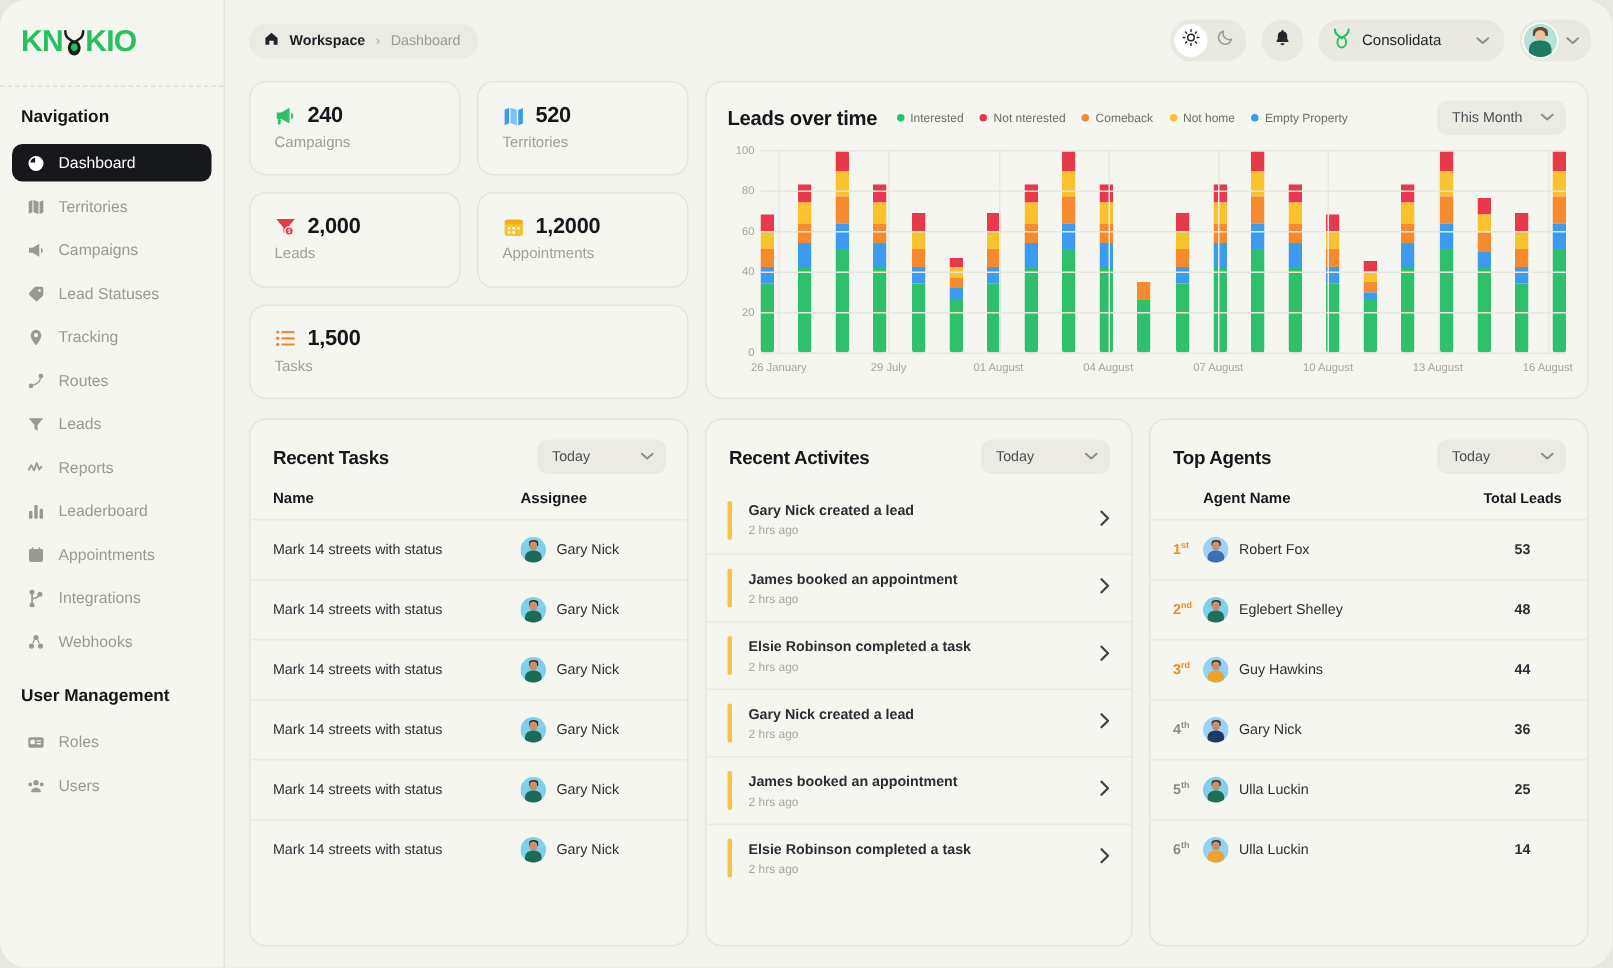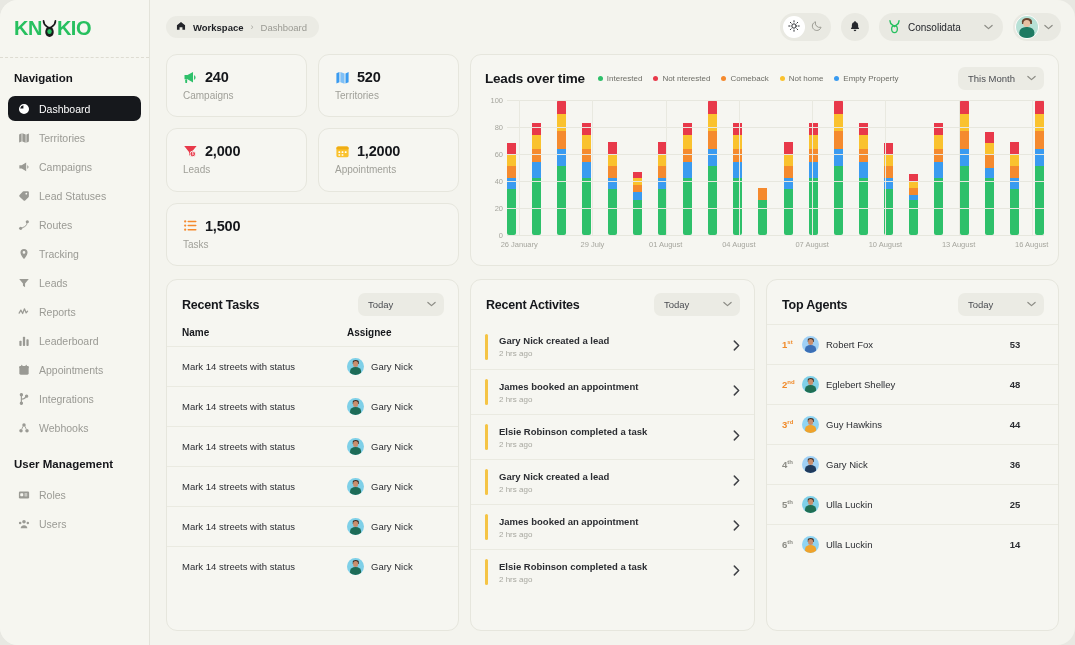--- a/index.html
+++ b/index.html
@@ -314,34 +314,34 @@
       <span class="ico">
           <svg viewBox="0 0 16 16" fill="currentColor">
             <path d="M7.6 1.5H13a1.5 1.5 0 011.5 1.5v5.4a1.6 1.6 0 01-.5 1.1l-4.4 4.4a1.5 1.5 0 01-2.1 0L2.1 8.9a1.5 1.5 0 010-2.1L6.5 2a1.6 1.6 0 011.1-.5zm3.5 2.2a1.2 1.2 0 100 2.4 1.2 1.2 0 000-2.4z"></path>
           </svg>
         </span>
       <span class="nav-label">Lead Statuses</span>
     </div>
     <div class="nav-item">
       <span class="ico">
           <svg viewBox="0 0 16 16" fill="currentColor">
+            <path d="M8 1.2a4.7 4.7 0 00-4.7 4.7c0 3.4 4.1 8.3 4.3 8.5a.5.5 0 00.8 0c.2-.2 4.3-5.1 4.3-8.5A4.7 4.7 0 008 1.2zm0 6.5a1.8 1.8 0 110-3.6 1.8 1.8 0 010 3.6z"></path>
+          </svg>
+        </span>
+      <span class="nav-label">Tracking</span>
+    </div>
+    <div class="nav-item">
+      <span class="ico">
+          <svg viewBox="0 0 16 16" fill="currentColor">
             <circle cx="3.6" cy="12.4" r="2.1"></circle>
             <circle cx="12.4" cy="3.6" r="2.1"></circle>
             <path d="M5.6 11.6c2-.6 3.5-1.2 4.8-2.6 1-1.1 1.4-2.4 1.5-3.4" stroke="currentColor" stroke-width="1.3" fill="none"></path>
           </svg>
         </span>
       <span class="nav-label">Routes</span>
-    </div>
-    <div class="nav-item">
-      <span class="ico">
-          <svg viewBox="0 0 16 16" fill="currentColor">
-            <path d="M8 1.2a4.7 4.7 0 00-4.7 4.7c0 3.4 4.1 8.3 4.3 8.5a.5.5 0 00.8 0c.2-.2 4.3-5.1 4.3-8.5A4.7 4.7 0 008 1.2zm0 6.5a1.8 1.8 0 110-3.6 1.8 1.8 0 010 3.6z"></path>
-          </svg>
-        </span>
-      <span class="nav-label">Tracking</span>
     </div>
     <div class="nav-item">
       <span class="ico">
           <svg viewBox="0 0 16 16" fill="currentColor">
             <path d="M1.6 2.5h12.8l-5 6v5l-2.8-2v-3z"></path>
           </svg>
         </span>
       <span class="nav-label">Leads</span>
     </div>
     <div class="nav-item">
@@ -994,20 +994,25 @@
             <div class="panel-title">Top Agents</div>
             <div class="select-pill">
               <span>Today</span>
               <span class="caret">
                 <svg viewBox="0 0 10 6" width="9" height="6" fill="none" stroke="#8d8d86" stroke-width="1.4" stroke-linecap="round" stroke-linejoin="round">
                     <path d="M1 1.3L5 4.8 9 1.3"></path>
                   </svg>
               </span>
             </div>
           </div>
+          <div class="tbl-head">
+            <div class="rank"></div>
+            <div class="agent-name">Agent Name</div>
+            <div class="agent-leads">Total Leads</div>
+          </div>
           <div id="agent-rows">
               <div class="agent-row">
                 <div class="rank top">1<sup>st</sup></div>
                 <div class="agent-name">
                   <span class="mini-avatar">
                     <span class="face">
                       <span class="bg" style="background:#9fd0f5"></span>
                       <span class="hair" style="background:#3a2a22"></span>
                       <span class="head"></span>
                       <span class="body" style="background:#3b6fb5"></span>

